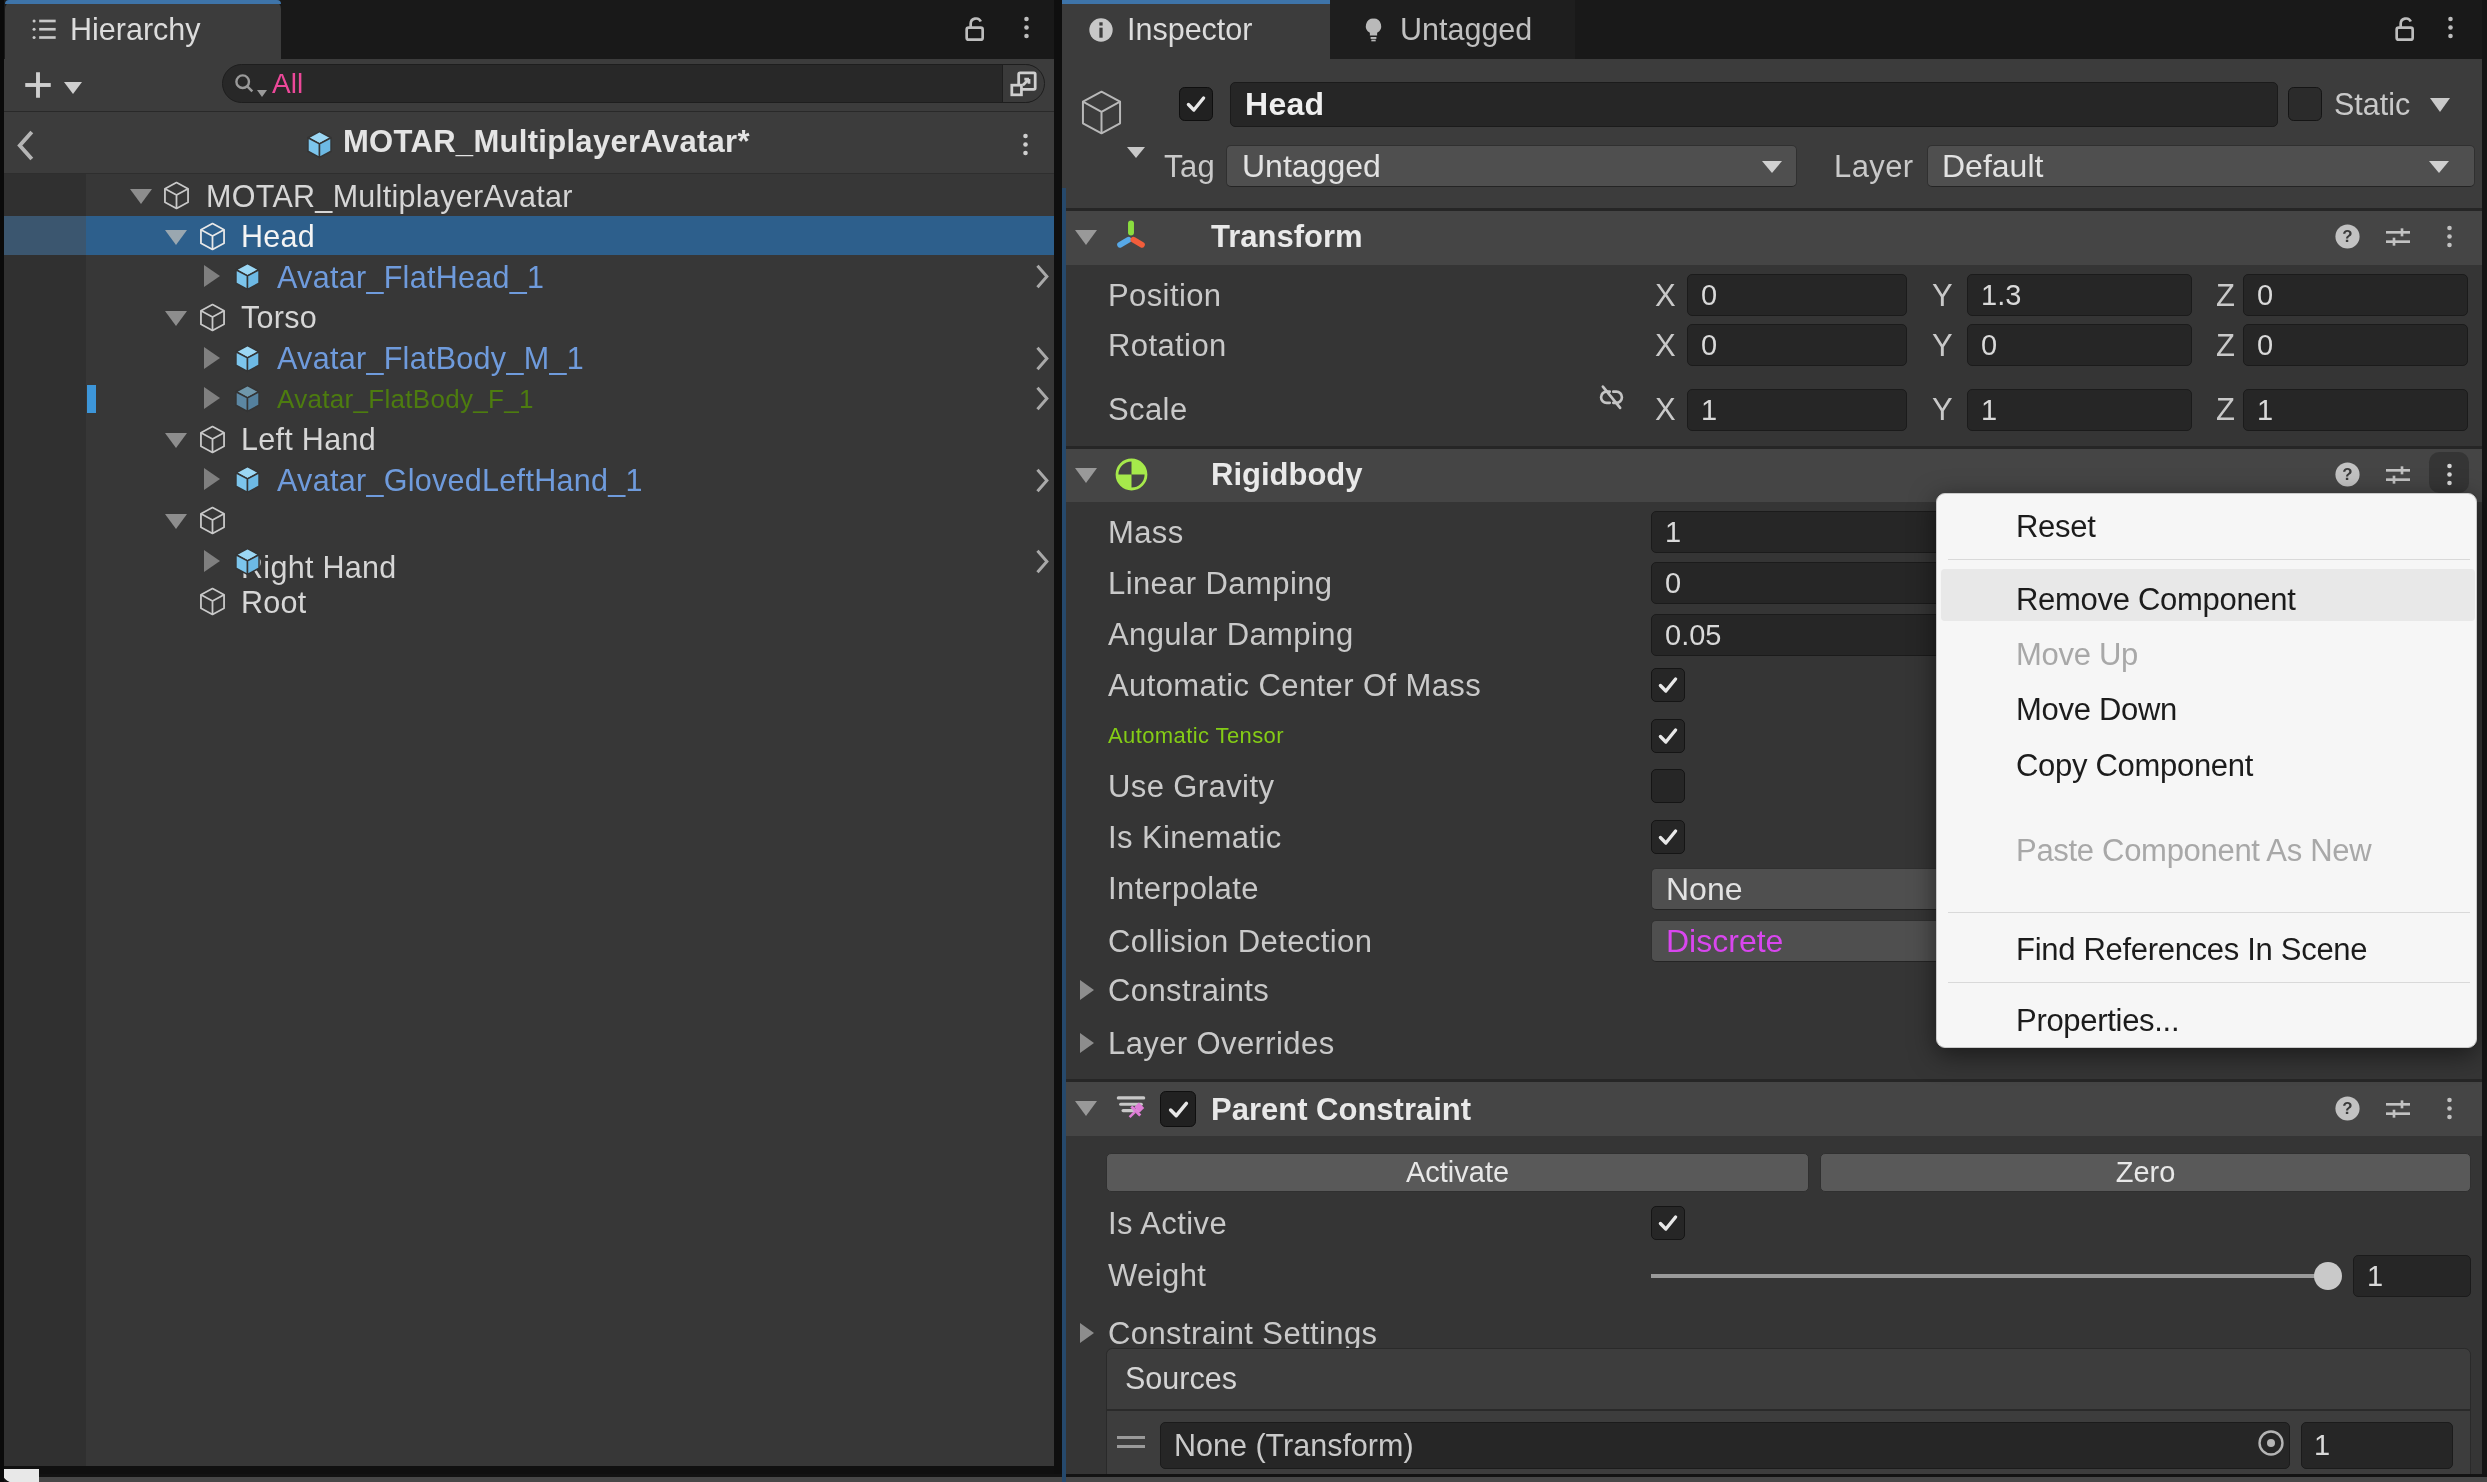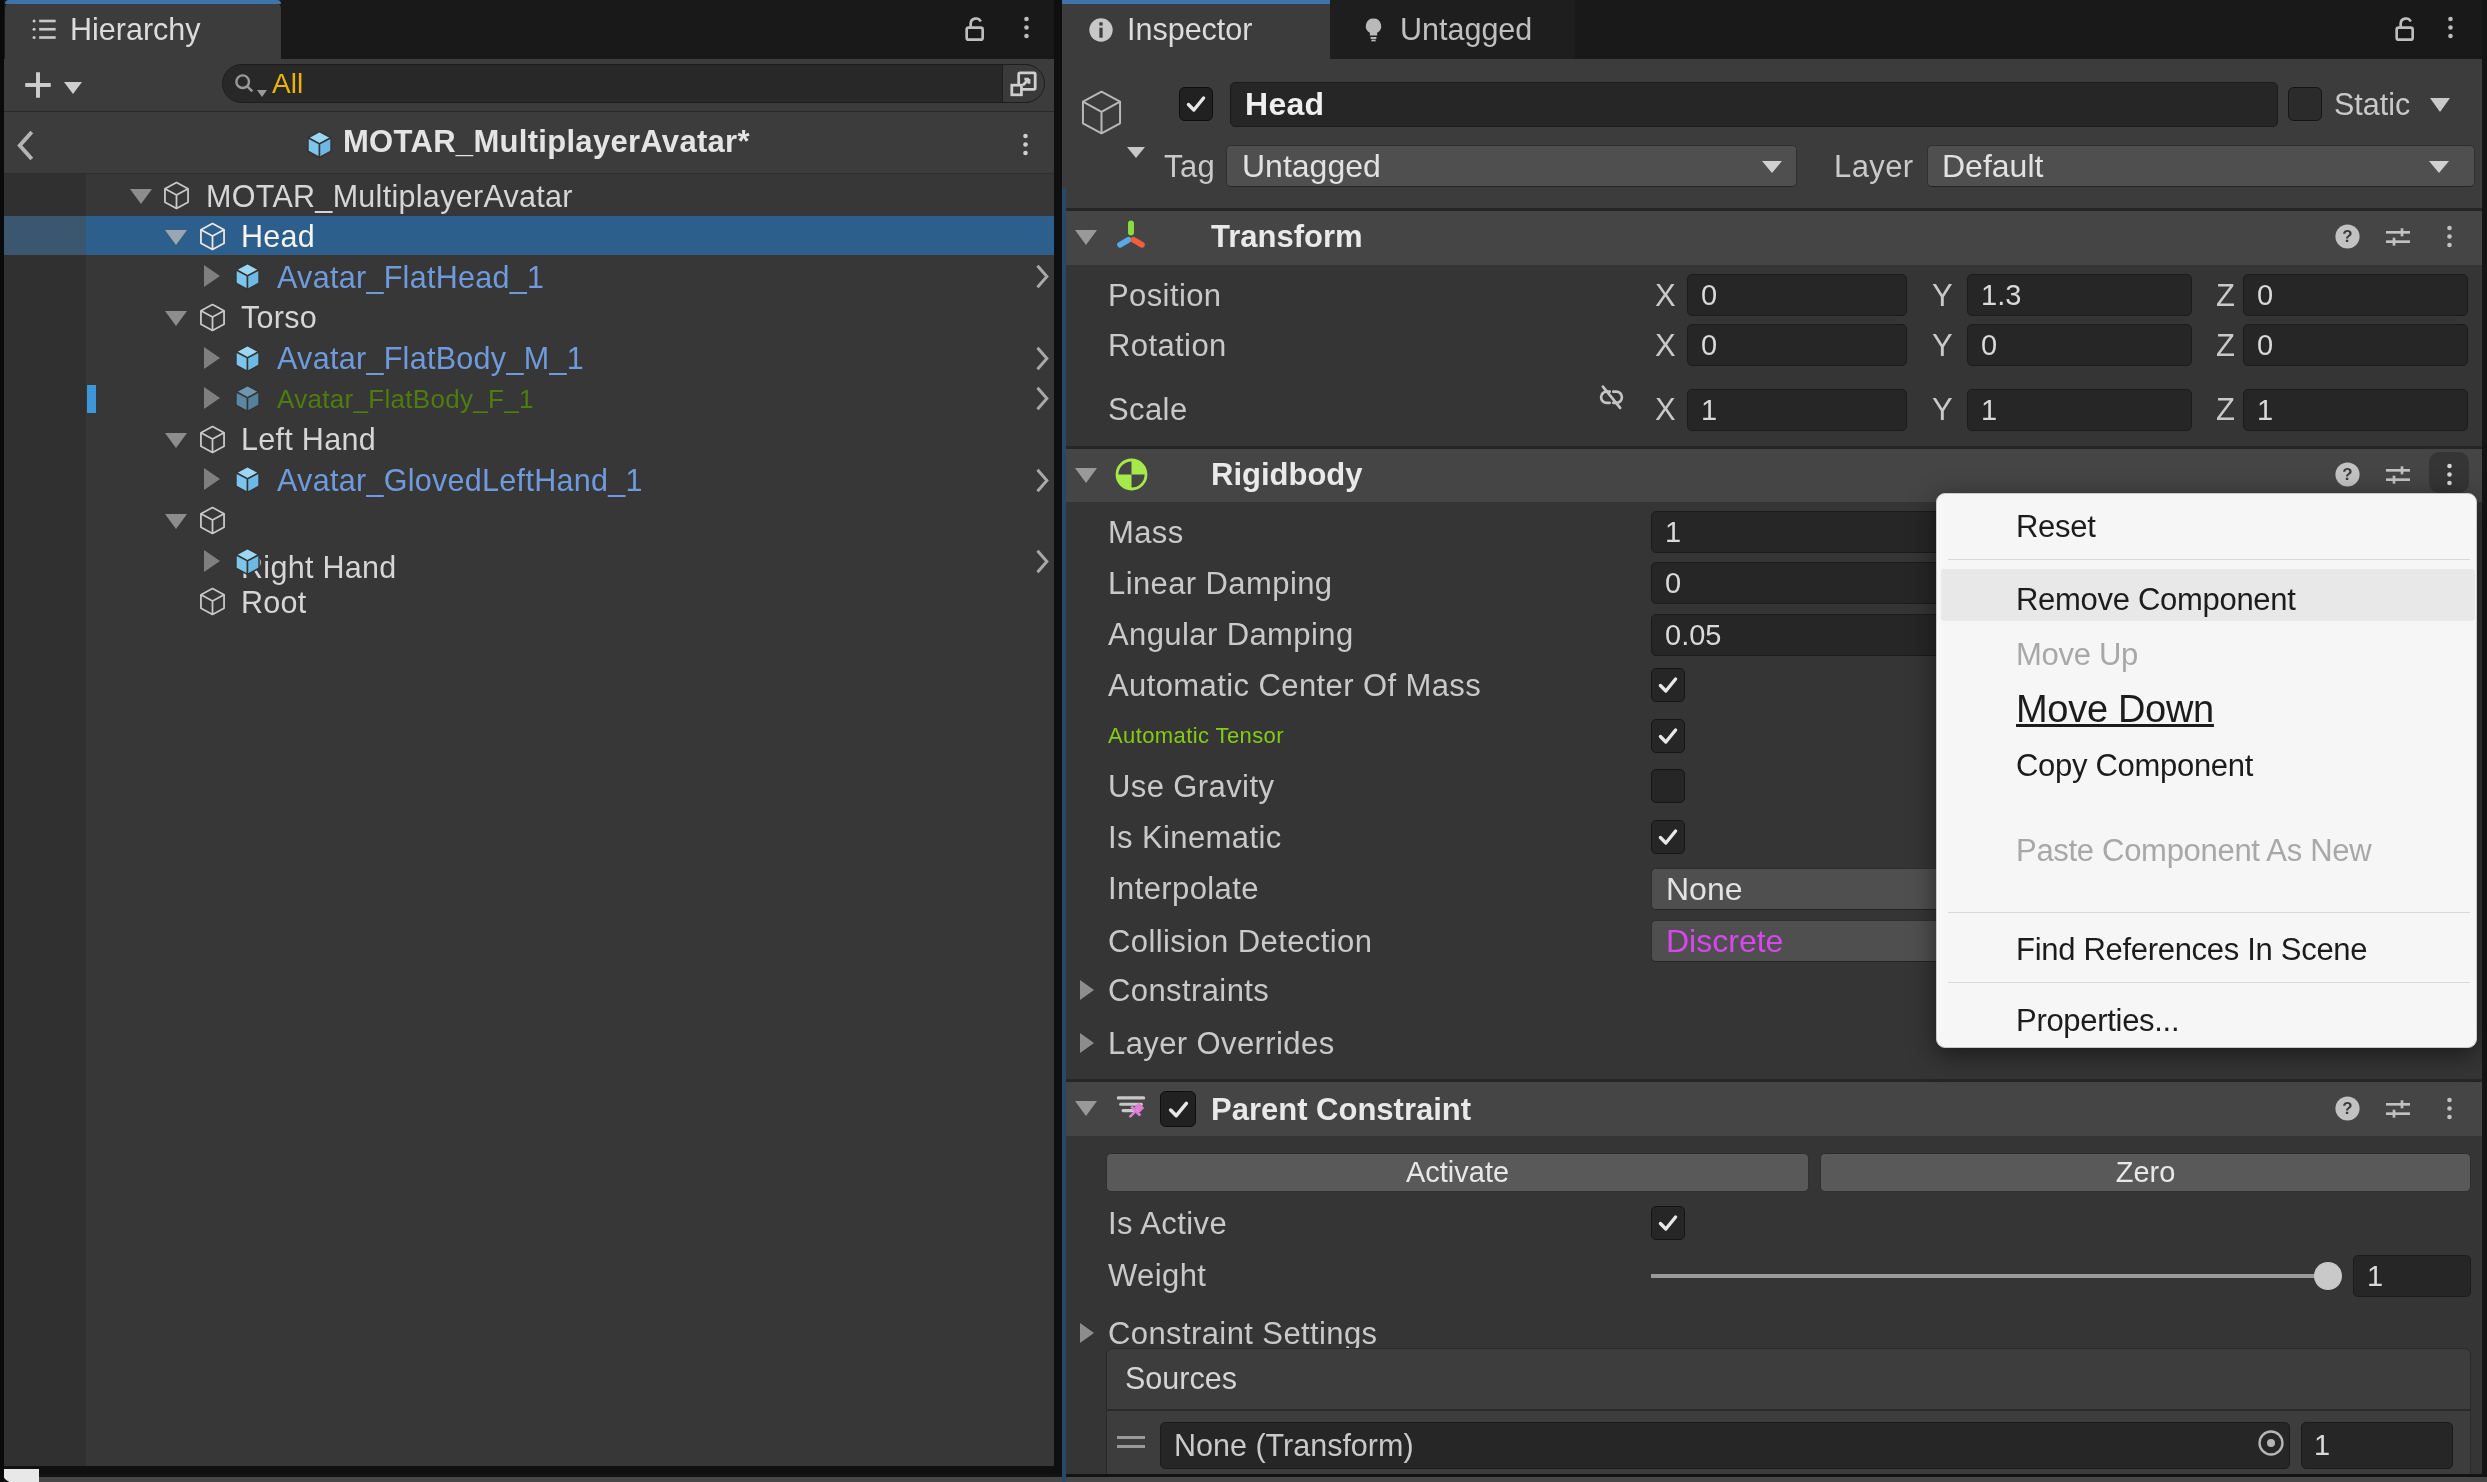--- a/index.html
+++ b/index.html
@@ -44,21 +44,21 @@
         </g>
       </svg>
 <div class="tri" style="left:64px;top:82px;border-left:9.5px solid transparent;border-right:9.5px solid transparent;border-top:12px solid #cfcfcf;"></div>
 <div class="abs" style="left:222px;top:64px;width:822px;height:39px;background:#282828;border:1.3px solid #1e1e1e;border-radius:20.3px;box-sizing:border-box;"></div>
 <div class="abs" style="left:1002px;top:64px;width:43px;height:39px;background:#3a3a3a;border:1.3px solid #1e1e1e;border-radius:0 20.3px 20.3px 0;box-sizing:border-box;"></div>
 <svg class="abs" style="left:230px;top:69px;" width="29" height="29" viewBox="0 0 24 24">
 <circle cx="10.5" cy="10.5" r="5.2" fill="none" stroke="#9a9a9a" stroke-width="2"></circle>
 <line x1="14.3" y1="14.3" x2="18.5" y2="18.5" stroke="#9a9a9a" stroke-width="2"></line>
       </svg>
 <div class="tri" style="left:257px;top:90px;border-left:5.1px solid transparent;border-right:5.1px solid transparent;border-top:7px solid #9a9a9a;"></div>
-<div class="txt vc" style="left:272px;top:64px;height:39px;font-size:28px;color:#eab308;text-align:center;">All</div>
+<div class="txt vc" style="left:272px;top:64px;height:39px;font-size:28px;color:#ec4899;text-align:center;">All</div>
 <svg class="abs" style="left:1007px;top:68px;" width="33" height="33" viewBox="0 0 24 24">
 <rect x="8.5" y="3.5" width="12" height="12" rx="1" fill="none" stroke="#cfcfcf" stroke-width="2"></rect>
 <rect x="3.5" y="12.5" width="7" height="7" fill="#3a3a3a" stroke="#cfcfcf" stroke-width="2"></rect>
 <path d="M11.5 12.5 L16 8 M16 8 h-3.4 M16 8 v3.4" stroke="#cfcfcf" stroke-width="2" fill="none"></path>
       </svg>
 <div class="abs" style="left:0;top:112px;width:1054px;height:62px;background:#3c3c3c;border-bottom:1.3px solid #2e2e2e;box-sizing:border-box;"></div>
 <svg class="abs" style="left:15.2px;top:129px;" width="21.6" height="33" viewBox="0 0 14 22">
 <polyline points="11,2 3,11 11,20" fill="none" stroke="#b5b5b5" stroke-width="2.6"></polyline>
       </svg>
 <svg class="abs" style="left:303px;top:128px;" width="33" height="33" viewBox="0 0 24 24">
@@ -446,21 +446,21 @@
       </svg>
 <div class="abs" style="left:1239px;top:1422px;width:152px;height:47px;background:#262626;border:1.3px solid #1b1b1b;border-radius:5.1px;box-sizing:border-box;"></div>
       <div class="txt vc" style="left:1252px;top:1422px;height:47px;font-size:29px;color:#d9d9d9;">1</div>
 <div class="abs" style="left:1420px;top:0px;width:5.1px;height:1483px;background:#141414;"></div>
 </div>
 <div class="abs" style="left:1936px;top:493px;width:541px;height:555px;background:#f6f6f6;border:1.3px solid #cacaca;border-radius:9px;box-sizing:border-box;box-shadow:0 6.3px 25.4px rgba(0,0,0,0.5);"></div>
 <div class="abs" style="left:1941px;top:569px;width:534px;height:52px;background:#e8e8e8;border-radius:3.8px;"></div>
 <div class="txt vc" style="left:2016px;top:501px;height:51px;font-size:31px;color:#1c1c1c;letter-spacing:-0.3px;">Reset</div>
 <div class="txt vc" style="left:2016px;top:574px;height:51px;font-size:31px;color:#1c1c1c;letter-spacing:-0.3px;">Remove Component</div>
 <div class="txt vc" style="left:2016px;top:629px;height:51px;font-size:31px;color:#a8a8a8;letter-spacing:-0.3px;">Move Up</div>
-<div class="txt vc" style="left:2016px;top:684px;height:51px;font-size:38px;color:#1c1c1c;letter-spacing:-0.3px;text-decoration:underline;">Move Down</div>
+<div class="txt vc" style="left:2016px;top:684px;height:51px;font-size:31px;color:#1c1c1c;letter-spacing:-0.3px;">Move Down</div>
 <div class="txt vc" style="left:2016px;top:740px;height:51px;font-size:31px;color:#1c1c1c;letter-spacing:-0.3px;">Copy Component</div>
 <div class="txt vc" style="left:2016px;top:795px;height:51px;font-size:31px;color:#a8a8a8;letter-spacing:-0.3px;margin-top:30px;">Paste Component As New</div>
 <div class="txt vc" style="left:2016px;top:924px;height:51px;font-size:31px;color:#1c1c1c;letter-spacing:-0.3px;">Find References In Scene</div>
 <div class="txt vc" style="left:2016px;top:995px;height:51px;font-size:31px;color:#1c1c1c;letter-spacing:-0.3px;">Properties...</div>
 <div class="abs" style="left:1948px;top:559px;width:522px;height:1.3px;background:#d9d9d9;"></div>
 <div class="abs" style="left:1948px;top:912px;width:522px;height:1.3px;background:#d9d9d9;"></div>
 <div class="abs" style="left:1948px;top:982px;width:522px;height:1.3px;background:#d9d9d9;"></div>
 <div class="abs" style="left:0;top:1474px;width:2487px;height:9px;background:#131313;"></div>
 <div class="abs" style="left:38px;top:1477px;width:2449px;height:5.7px;background:#474747;"></div>
 <div class="abs" style="left:1.3px;top:1469px;width:38px;height:14px;background:#e8e8e8;border-radius:0 0 0 16.5px;"></div>

